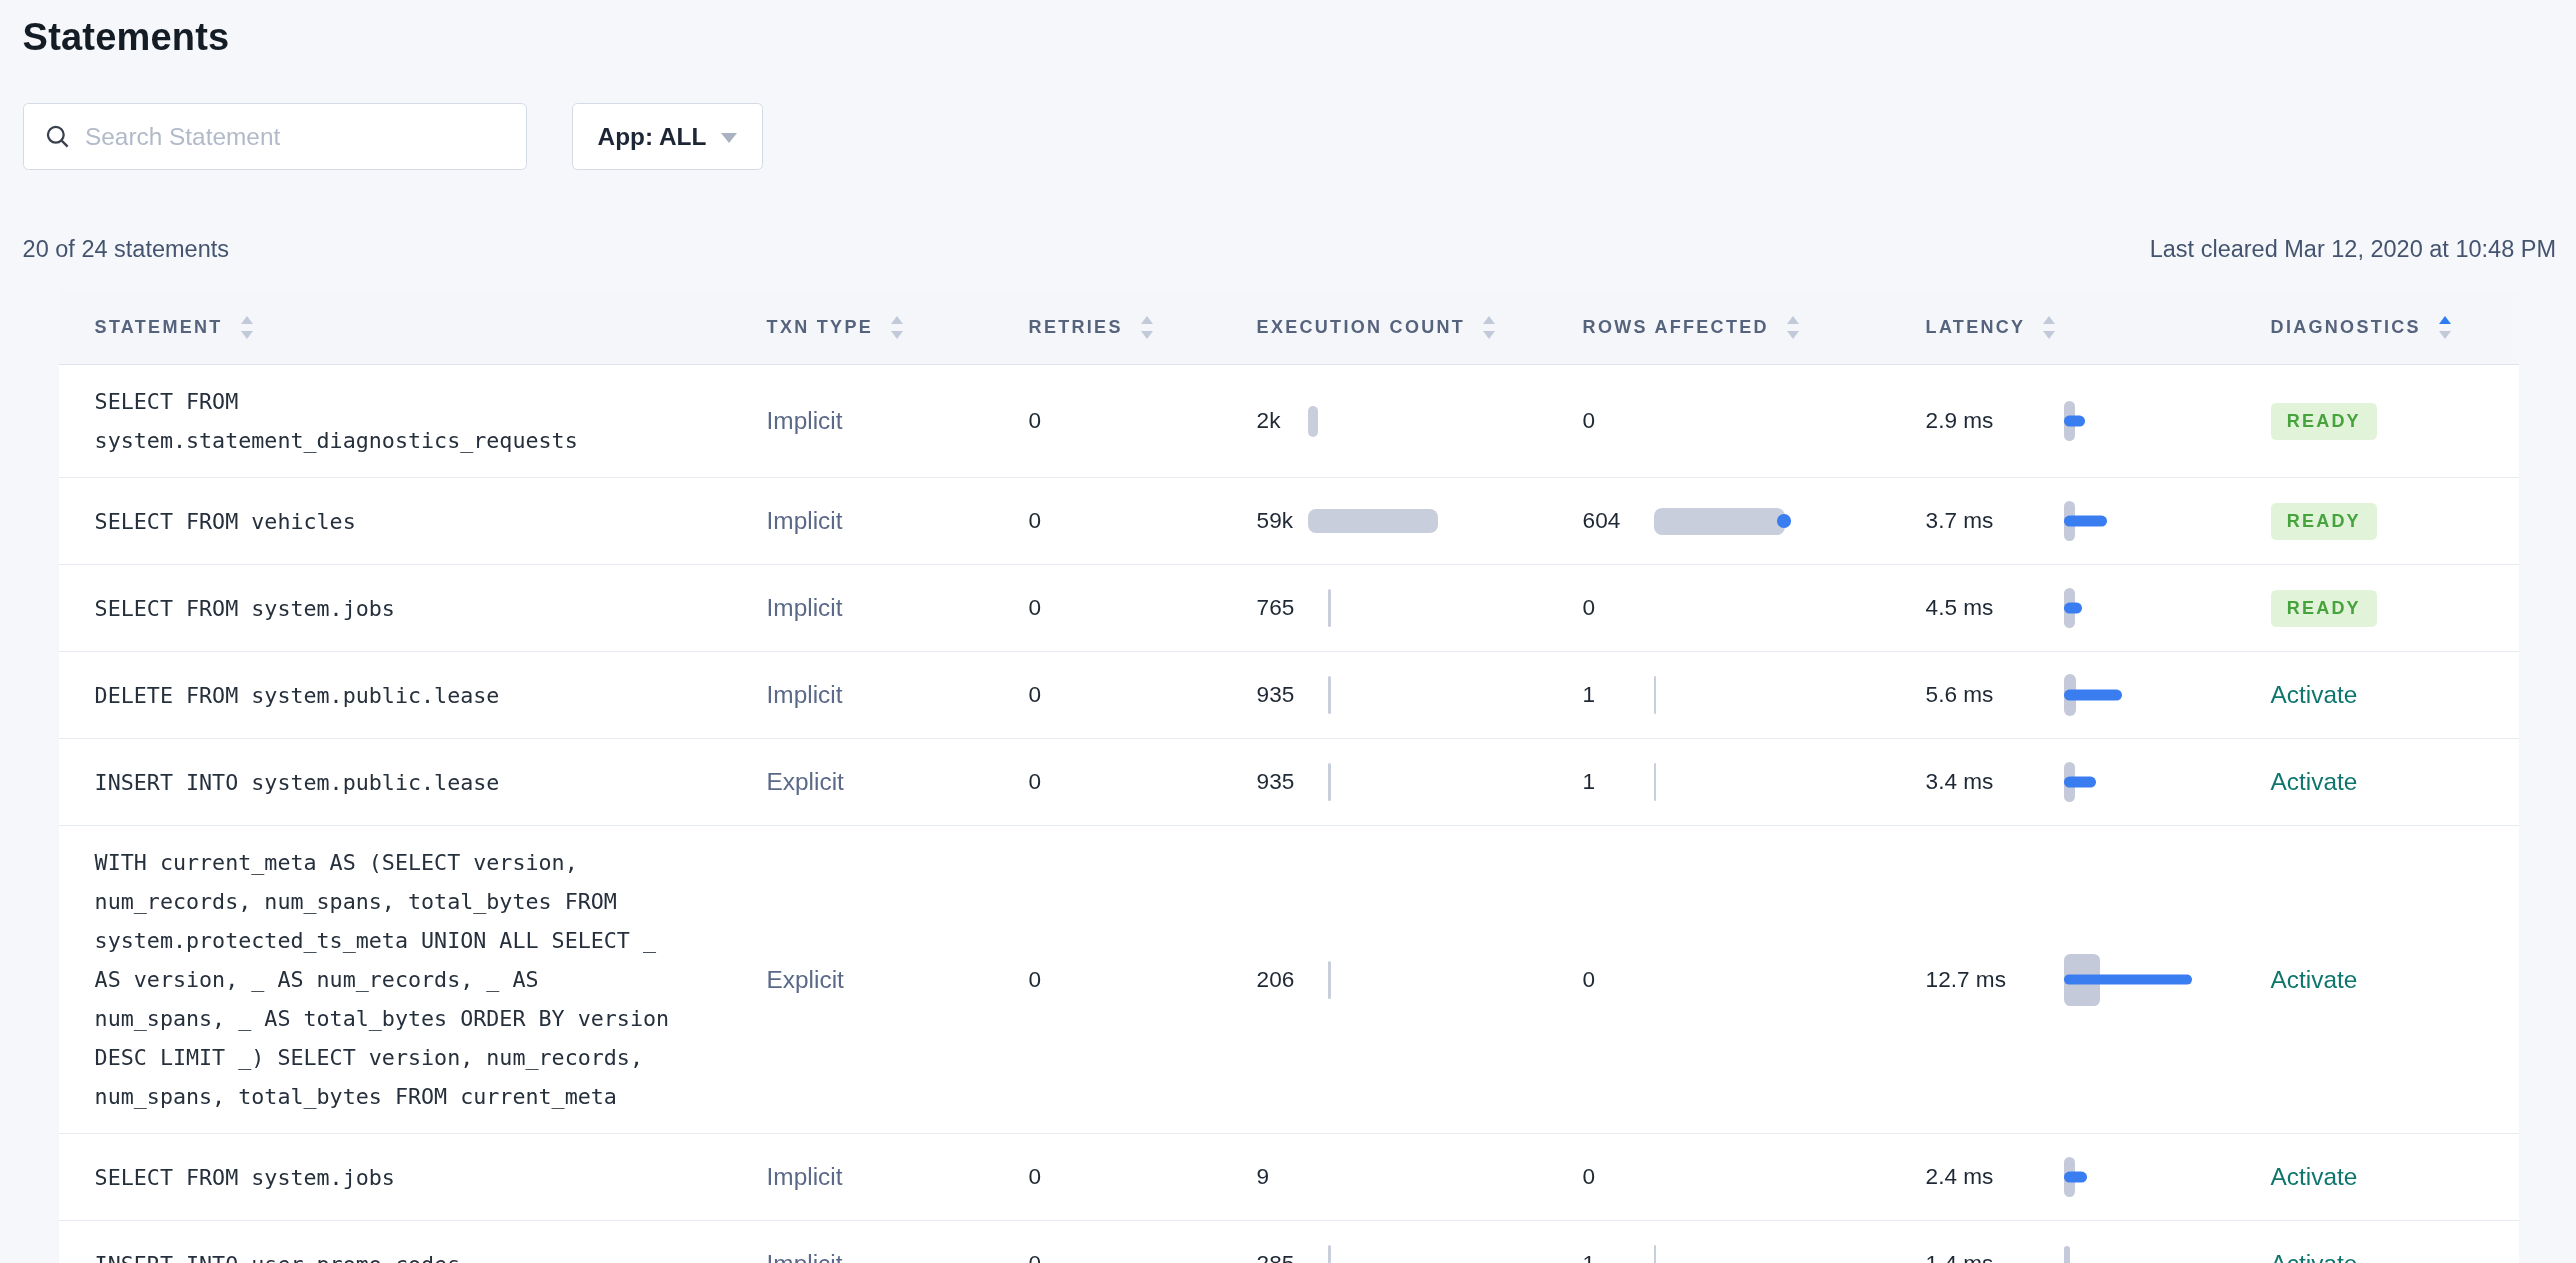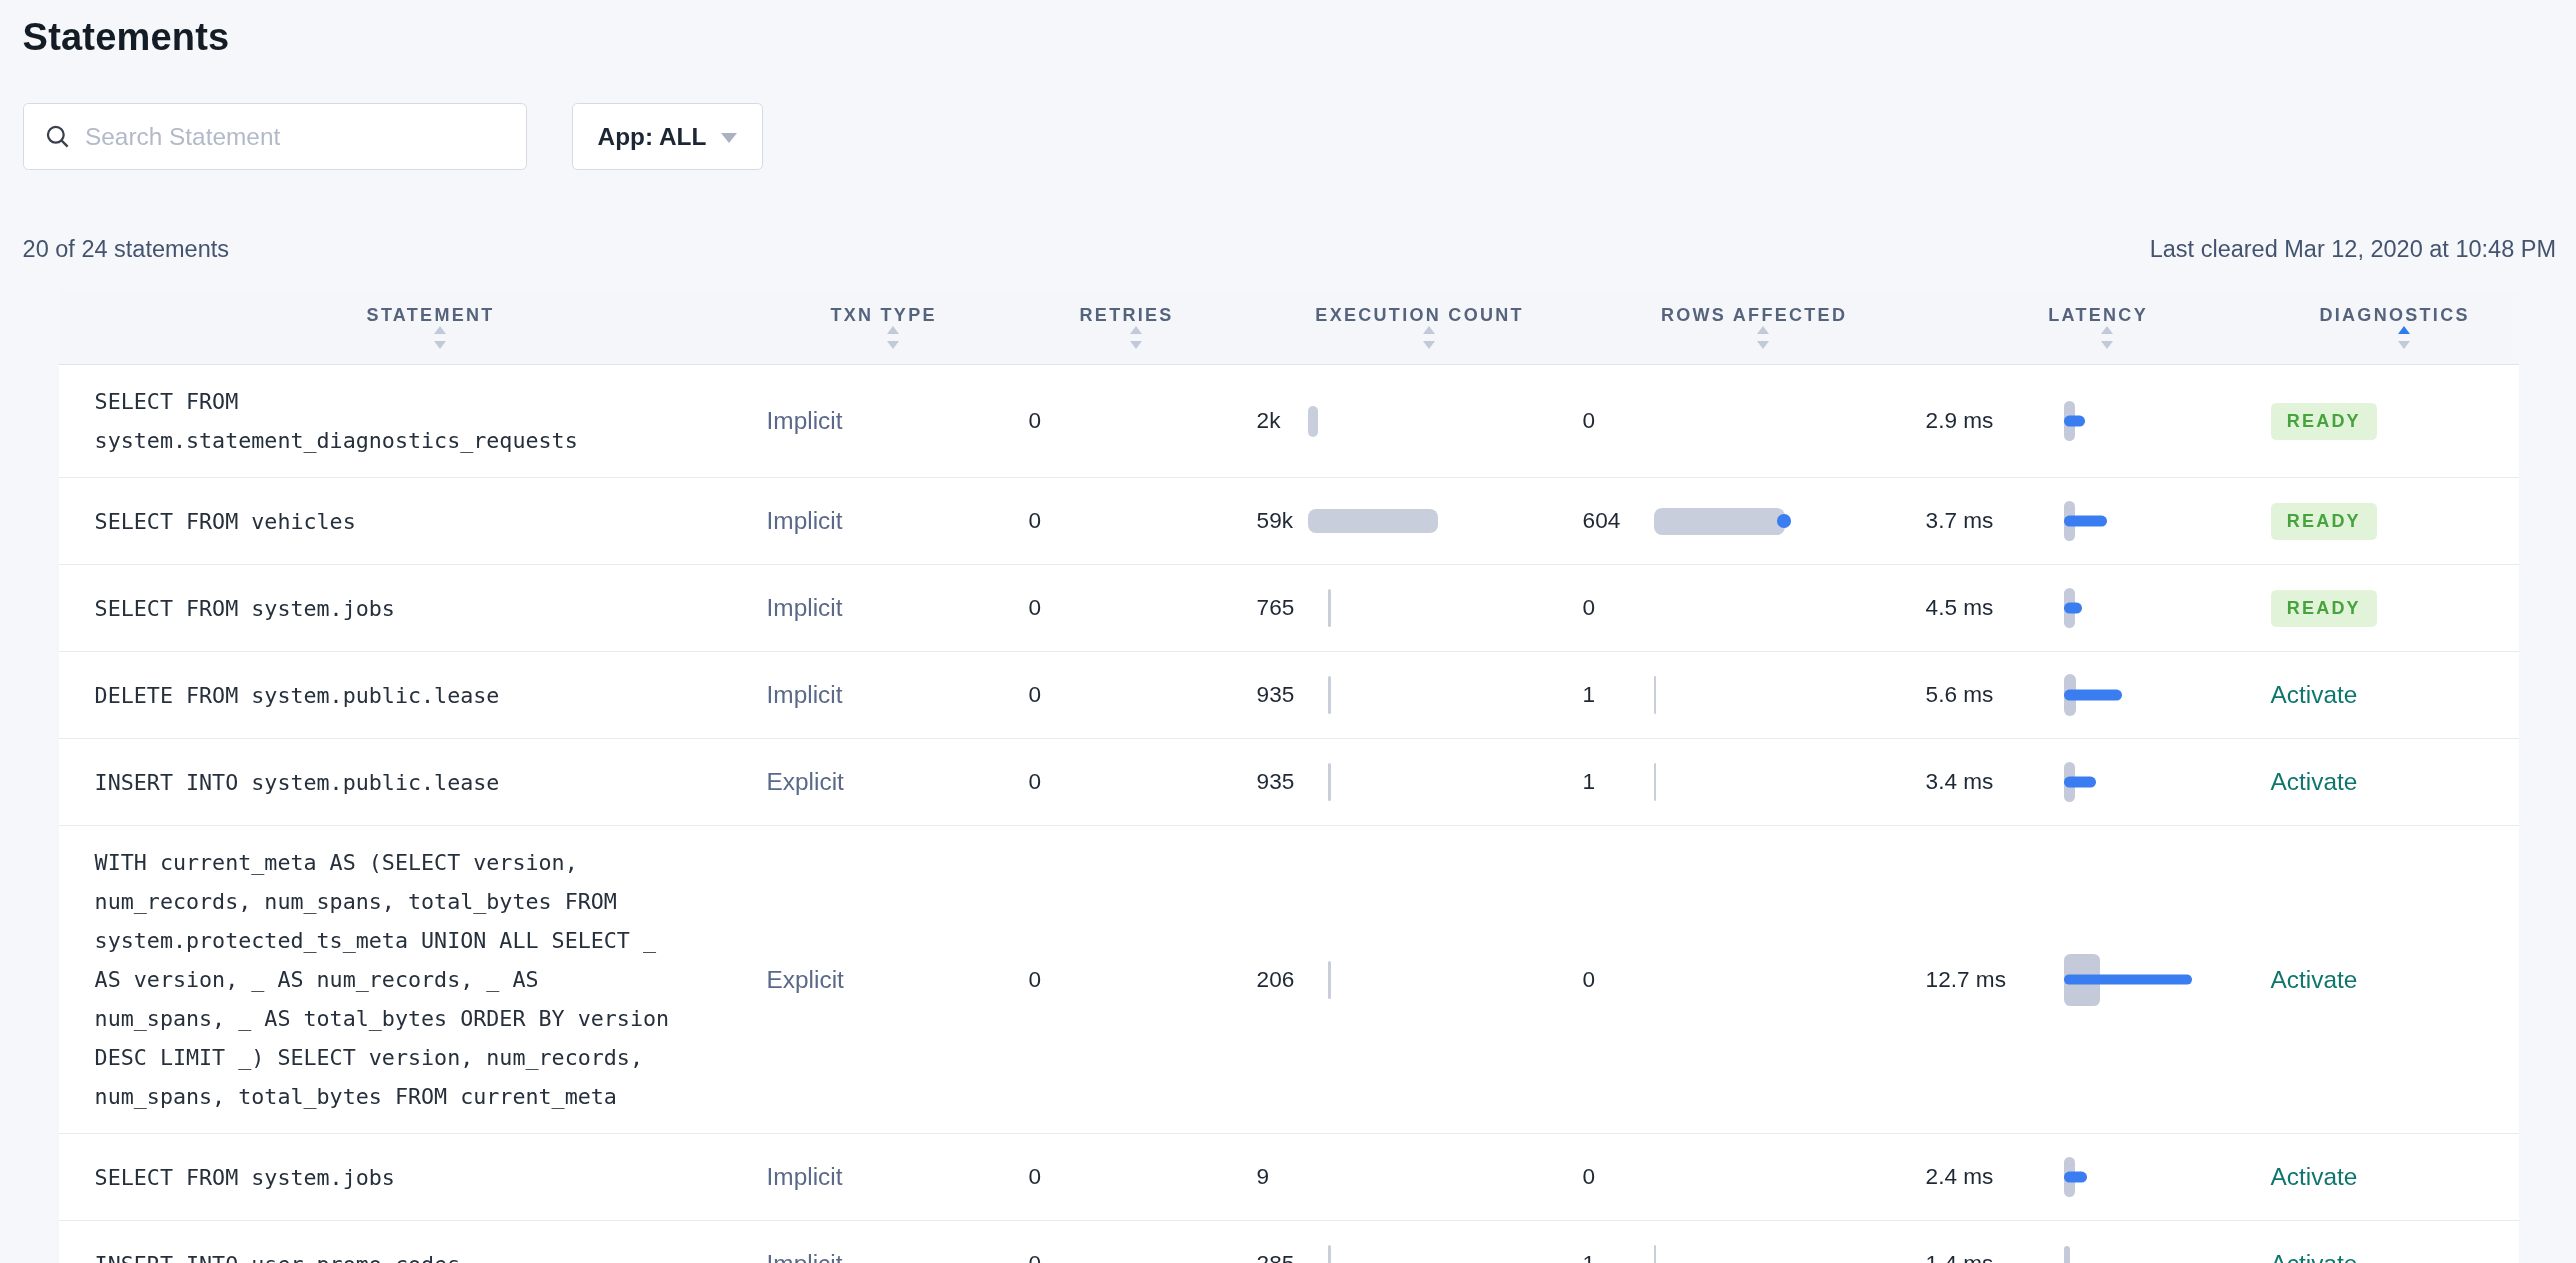--- a/index.html
+++ b/index.html
@@ -24,21 +24,21 @@
     border-top:10px solid #aab2c2; margin-left:14.4px; margin-top:2.7px; }
 
   
   .summary-row { display:flex; justify-content:space-between; align-items:baseline; margin-top:66px; }
   .summary-row .text { font-size:23.5px; color:#44546f; }
 
   
   .card { margin-left:36px; width:2460px; margin-top:27px; background:#fff; border-radius:2.7px; overflow:hidden; }
   .thead { display:flex; align-items:center; height:75px; background:#f4f6fa; border-bottom:1.8px solid #dfe4ec; }
   .th { display:flex; align-items:center; font-size:18px; font-weight:700; letter-spacing:2.3px;
-    text-transform:uppercase; color:#56637d;flex-direction:column; }
+    text-transform:uppercase; color:#56637d; }
   .sort { display:inline-flex; flex-direction:column; align-items:center; margin-left:18px; cursor:pointer; }
   .arr { width:0; height:0; border-left:6.3px solid transparent; border-right:6.3px solid transparent; }
   .arr.up { border-bottom:8.1px solid #c2cad9; margin-bottom:7.2px; }
   .arr.down { border-top:8.1px solid #c2cad9; }
   .th.sorted-asc .arr.up { border-bottom-color:#2f7bf0; }
 
   .col-statement { width:708px; padding-left:36px; }
   .col-txn      { width:234px; }
   .col-retries  { width:224px;padding-left:28px; }
   .col-exec     { width:358px;padding-left:32px; }

